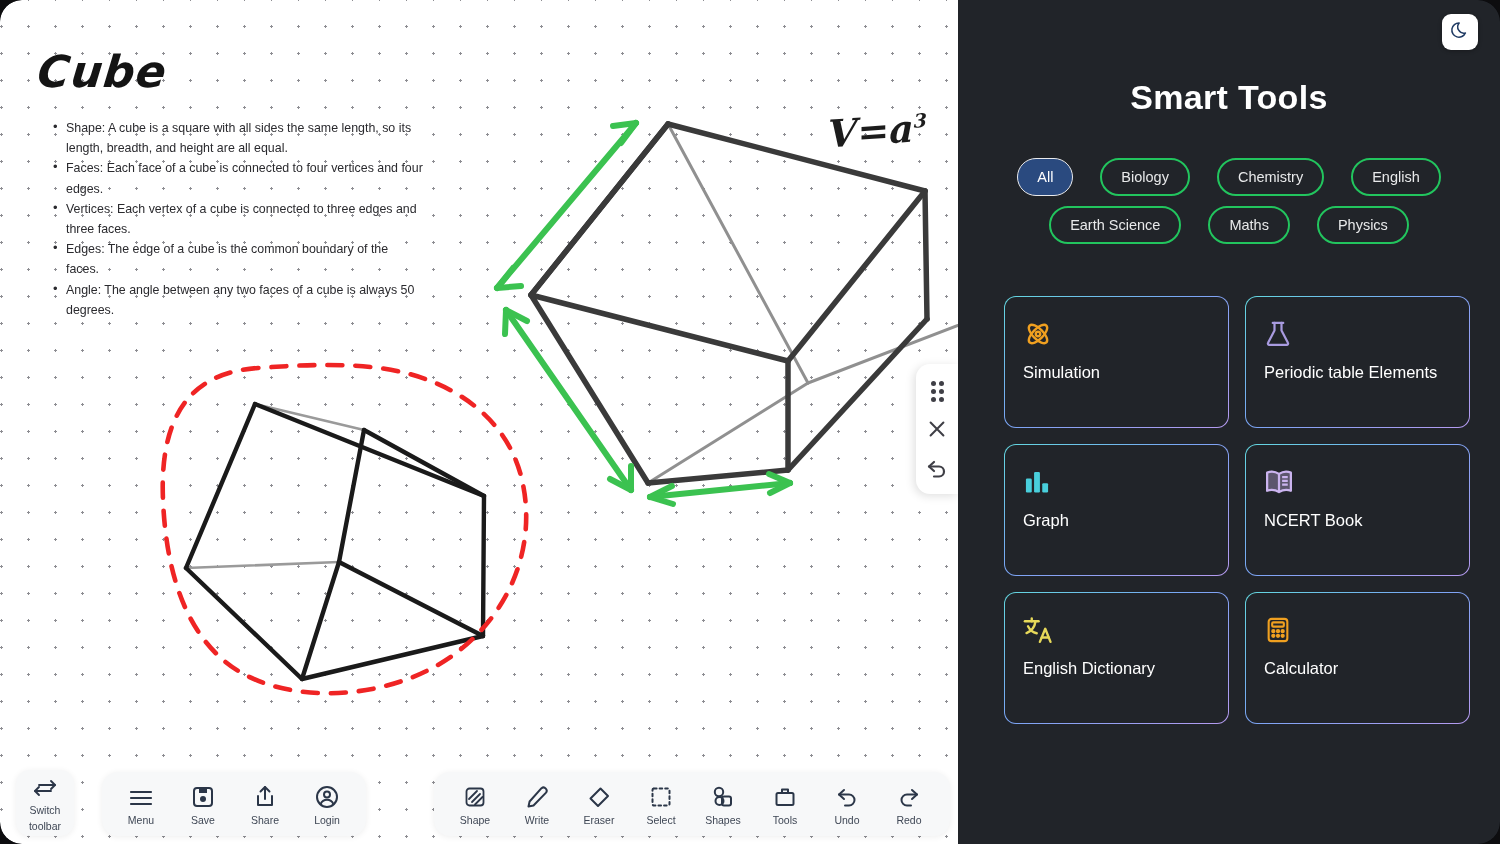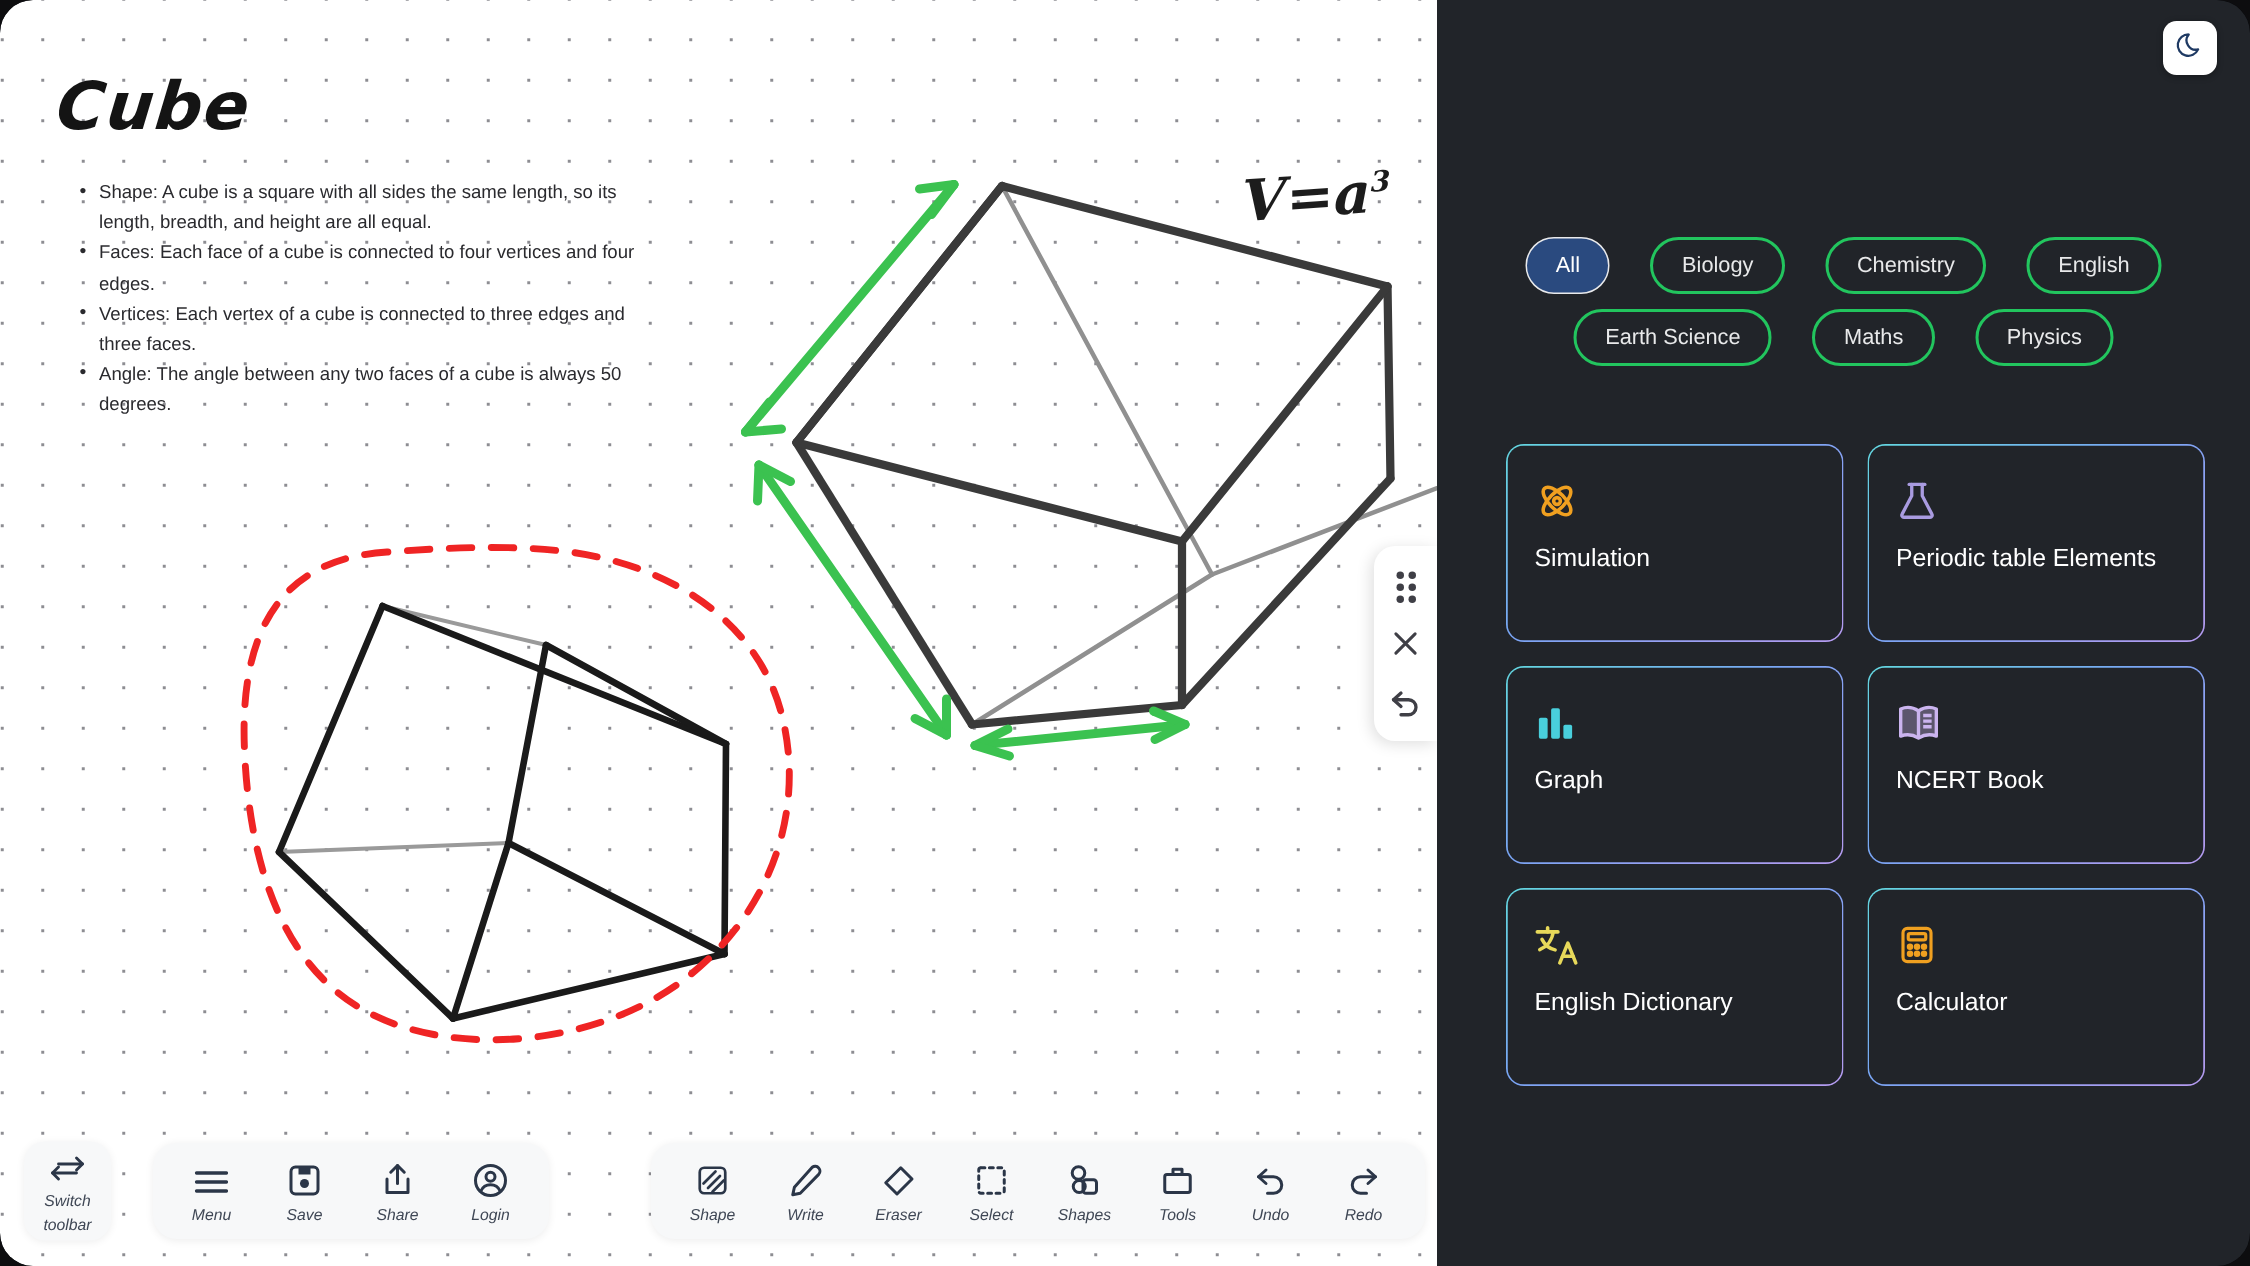--- a/index.html
+++ b/index.html
@@ -88,23 +88,22 @@
     padding: 8px 0;
   }
   .mp-btn { width: 26px; height: 26px; display: flex; align-items: center; justify-content: center; color: #3f3f46; }
   .dotgrid { display: grid; grid-template-columns: repeat(2, 5px); grid-template-rows: repeat(3, 5px); gap: 3px; }
   .dotgrid i { width: 5px; height: 5px; background: #3f3f46; border-radius: 50%; display: block; }
 
   
   #bottom-bar {
     position: absolute; left: 0; bottom: 8px;
     width: 1126px; height: 84px;
-    display: flex; align-items: center;
+    display: flex; align-items: flex-end;
     pointer-events: none;
-    font-style: italic;
   }
   .bar-group {
     background: #f7f8f9;
     border-radius: 16px;
     box-shadow: 0 1px 6px rgba(0,0,0,.07);
     display: flex; align-items: center;
     pointer-events: auto;
   }
   #switch-toolbar {
     margin-left: 16px;
@@ -198,20 +197,21 @@
 
   <div id="canvas">
 
     <div class="note-title">Cube</div>
 
     <div class="note-body">
       <ul>
         <li>Shape: A cube is a square with all sides the same length, so its length, breadth, and height are all equal.</li>
         <li>Faces: Each face of a cube is connected to four vertices and four edges.</li>
         <li>Vertices: Each vertex of a cube is connected to three edges and three faces.</li>
+        <li>Edges: The edge of a cube is the common boundary of the faces.</li>
         <li>Angle: The angle between any two faces of a cube is always 50 degrees.</li>
       </ul>
     </div>
 
     <div class="formula">
       <span>V=a</span><sup>3</sup>
     </div>
 
     <svg class="ink" viewBox="0 0 958 844">
 
@@ -442,20 +442,21 @@
   <div id="smart-panel">
 
     <div id="theme-toggle">
       <span>
         <svg width="20" height="20" viewBox="0 0 24 24" fill="none" stroke="#1f3a63" stroke-width="1.8" stroke-linejoin="round">
             <path d="M18.5 15.5 A8.5 8.5 0 1 1 11 3.6 a7.4 7.4 0 0 0 7.5 11.9 Z"></path>
           </svg>
       </span>
     </div>
 
+    <div id="panel-title">Smart Tools</div>
 
     <div id="chips">
       <div class="chip active">All</div>
       <div class="chip">Biology</div>
       <div class="chip">Chemistry</div>
       <div class="chip">English</div>
       <div class="chip">Earth Science</div>
       <div class="chip">Maths</div>
       <div class="chip">Physics</div>
     </div>

